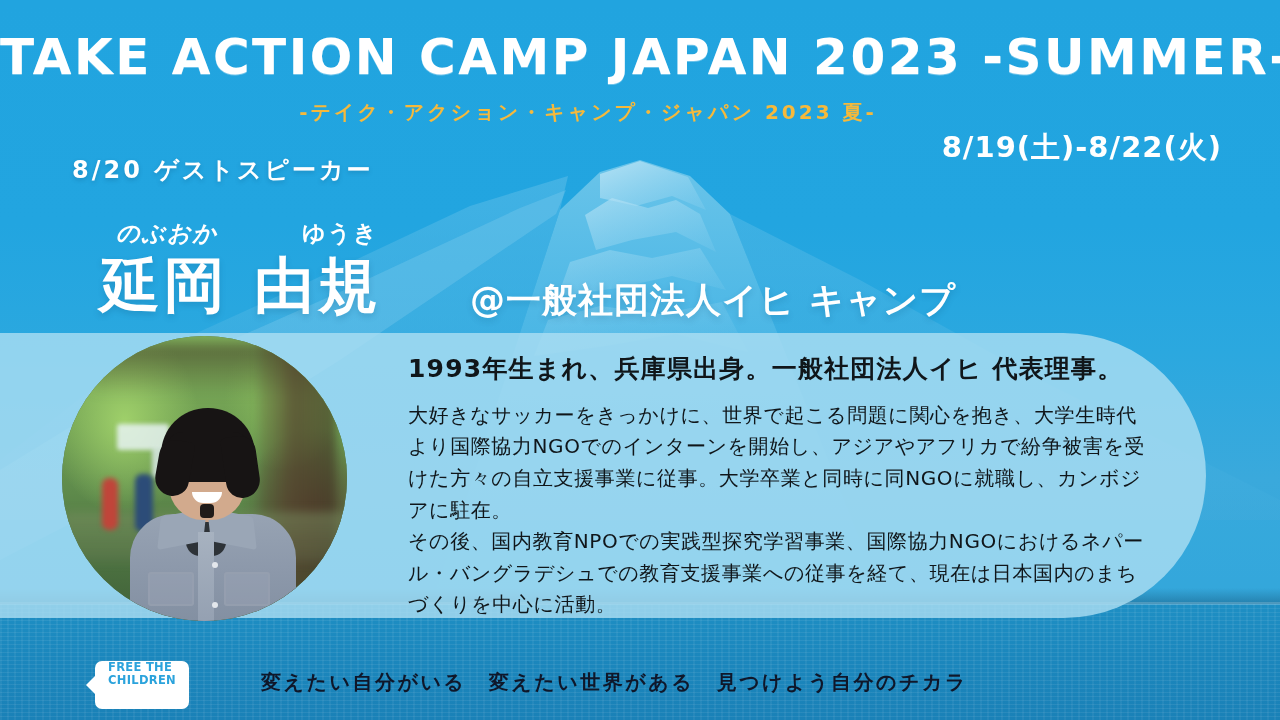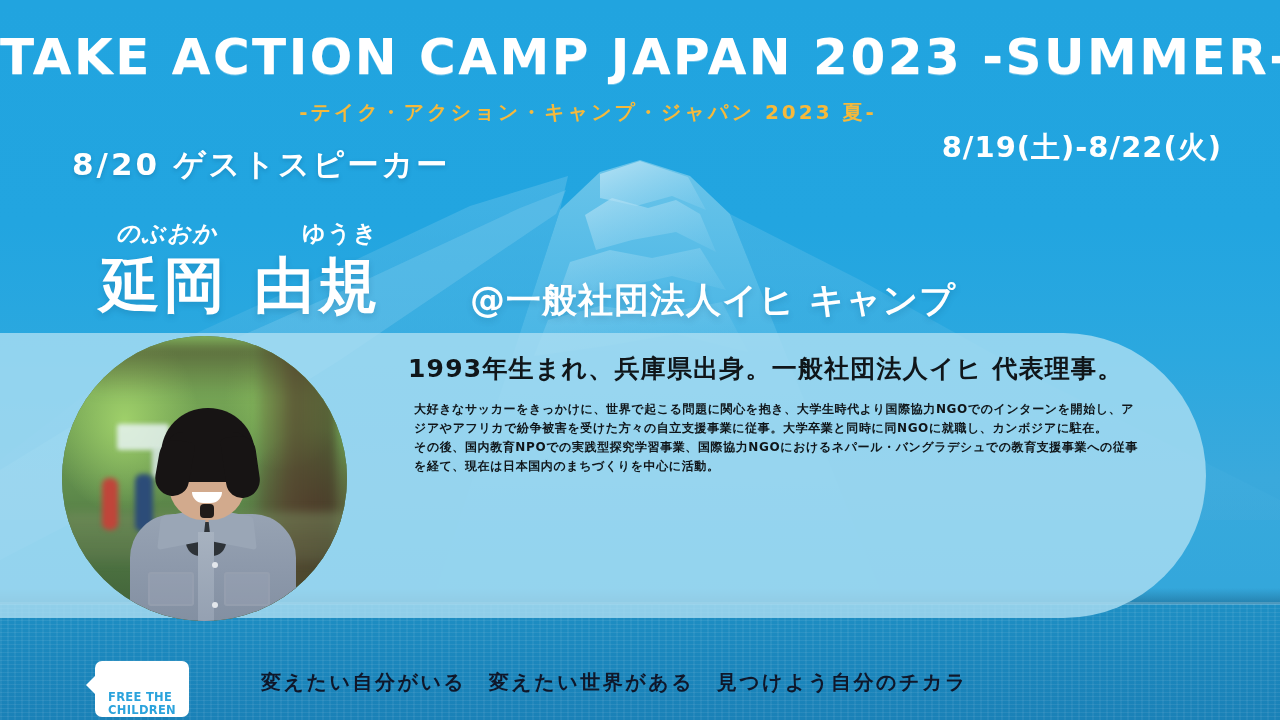--- a/index.html
+++ b/index.html
@@ -62,22 +62,22 @@
     white-space:nowrap;
   }
   .dates{
     position:absolute;right:58px;top:128px;
     color:#ffffff;font-size:29px;font-weight:700;letter-spacing:1px;
     white-space:nowrap;
   }
 
   
   .guest-label{
-    position:absolute;left:72px;top:144px;
-    color:#ffffff;font-size:31px;font-weight:700;letter-spacing:3px;
+    position:absolute;left:72px;top:154px;
+    color:#ffffff;font-size:24px;font-weight:700;letter-spacing:3px;
     white-space:nowrap;
     text-shadow:0 2px 4px rgba(10,70,110,.25);
   }
 
   
   .name-block{
     position:absolute;left:100px;top:222px;width:360px;
   }
   .furigana-row{
     position:relative;height:30px;
@@ -111,22 +111,22 @@
   }
   .bio-text{
     position:absolute;left:408px;top:352px;width:740px;
     color:#10161a;
   }
   .bio-lead{
     font-size:25px;font-weight:700;letter-spacing:1.2px;line-height:1.35;
     margin:0 0 14px 0;white-space:nowrap;
   }
   .bio-body{
-    font-size:12px;font-weight:700;letter-spacing:.6px;line-height:1.58;
-    margin:6px;
+    font-size:20px;font-weight:400;letter-spacing:.6px;line-height:1.58;
+    margin:0;
   }
   .bio-body p{margin:0;}
 
   
   .portrait{
     position:absolute;left:62px;top:336px;width:285px;height:285px;
     border-radius:50%;overflow:hidden;
     background:#4e6b4a;
   }
   .pt-bg{
@@ -234,23 +234,23 @@
     position:absolute;left:130px;top:156px;width:30px;height:11px;
     background:#ffffff;border-radius:0 0 14px 14px;
   }
   .pr-goatee{
     position:absolute;left:138px;top:168px;width:14px;height:14px;border-radius:4px;
     background:#201b19;
   }
 
   
   .logo-tag{
-    position:absolute;left:95px;top:661px;width:94px;height:56px;
+    position:absolute;left:95px;top:661px;width:94px;height:48px;
     background:#ffffff;border-radius:7px;
-    display:flex;align-items:flex-end;justify-content:center;
+    display:flex;align-items:flex-start;justify-content:center;
   }
   .logo-tag:before{
     content:"";position:absolute;left:-9px;top:14px;
     width:0;height:0;
     border-top:10px solid transparent;
     border-bottom:10px solid transparent;
     border-right:10px solid #ffffff;
   }
   .logo-text{
     color:#2ba3dc;font-size:11.5px;font-weight:700;line-height:1.12;

